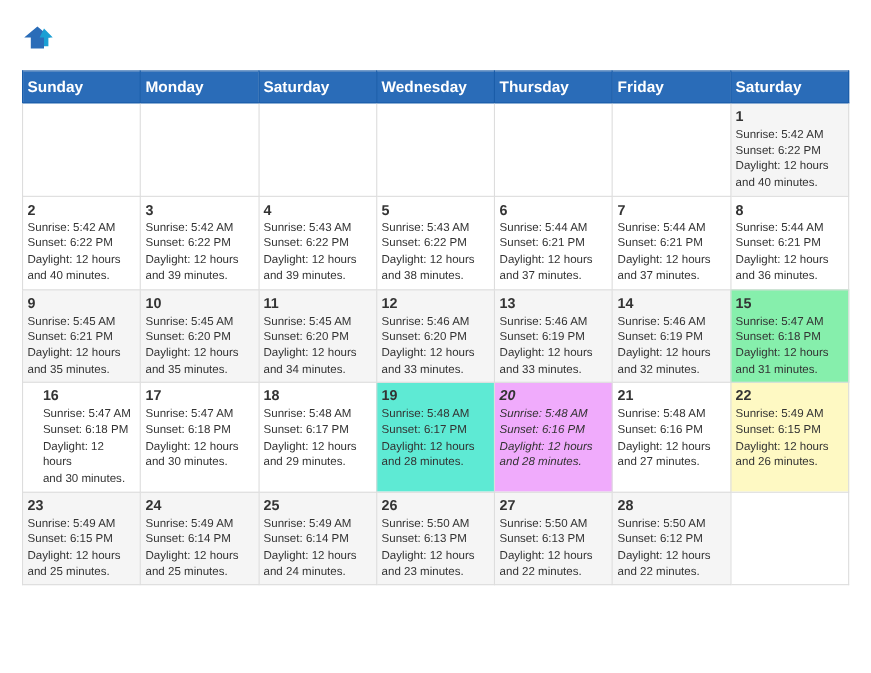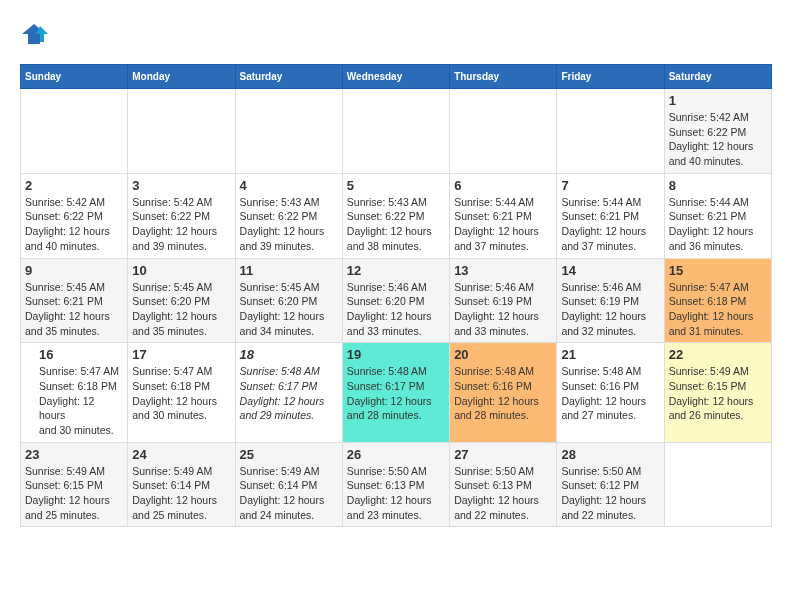--- a/index.html
+++ b/index.html
@@ -54,21 +54,21 @@
     }
     .calendar {
       width: 100%;
       border-collapse: collapse;
       border: 1px solid #ccc;
     }
     .calendar th {
       background-color: #2a6cb8;
       color: #fff;
       padding: 6px 4px;
-      font-size: 10px;
+      font-size: 14px;
       font-weight: bold;
       text-align: left;
       border: 1px solid #1a5ca8;
     }
     .calendar td {
       width: calc(100% / 7);
       vertical-align: top;
       padding: 4px;
       border: 1px solid #ddd;
       min-height: 80px;
@@ -232,21 +232,21 @@
 Daylight: 12 hours
 and 33 minutes.</div>
         </td>
         <td style="background: rgb(245, 245, 245);">
           <span class="day-number">14</span>
           <div class="day-info" style="white-space: pre-line;">Sunrise: 5:46 AM
 Sunset: 6:19 PM
 Daylight: 12 hours
 and 32 minutes.</div>
         </td>
-        <td style="background: #fdba74; margin-top: 33px;">
+        <td style="background: #86efac; margin-top: 33px;">
           <span class="day-number">15</span>
           <div class="day-info" style="white-space: pre-line;">Sunrise: 5:47 AM
 Sunset: 6:18 PM
 Daylight: 12 hours
 and 31 minutes.</div>
         </td>
       </tr>
       <tr>
         <td style="background: rgb(255, 255, 255); padding-left: 18px;">
           <span class="day-number">16</span>
@@ -255,35 +255,35 @@
 Daylight: 12 hours
 and 30 minutes.</div>
         </td>
         <td style="background: rgb(255, 255, 255);">
           <span class="day-number">17</span>
           <div class="day-info" style="white-space: pre-line;">Sunrise: 5:47 AM
 Sunset: 6:18 PM
 Daylight: 12 hours
 and 30 minutes.</div>
         </td>
-        <td style="background: rgb(255, 255, 255); font-style: italic;">
+        <td style="background: rgb(255, 255, 255);">
           <span class="day-number">18</span>
           <div class="day-info" style="white-space: pre-line;">Sunrise: 5:48 AM
 Sunset: 6:17 PM
 Daylight: 12 hours
 and 29 minutes.</div>
         </td>
         <td style="background: #5eead4;">
           <span class="day-number">19</span>
           <div class="day-info" style="white-space: pre-line;">Sunrise: 5:48 AM
 Sunset: 6:17 PM
 Daylight: 12 hours
 and 28 minutes.</div>
         </td>
-        <td style="background: #fdba74;">
+        <td style="background: #f0abfc; font-style: italic;">
           <span class="day-number">20</span>
           <div class="day-info" style="white-space: pre-line;">Sunrise: 5:48 AM
 Sunset: 6:16 PM
 Daylight: 12 hours
 and 28 minutes.</div>
         </td>
         <td style="background: rgb(255, 255, 255);">
           <span class="day-number">21</span>
           <div class="day-info" style="white-space: pre-line;">Sunrise: 5:48 AM
 Sunset: 6:16 PM

